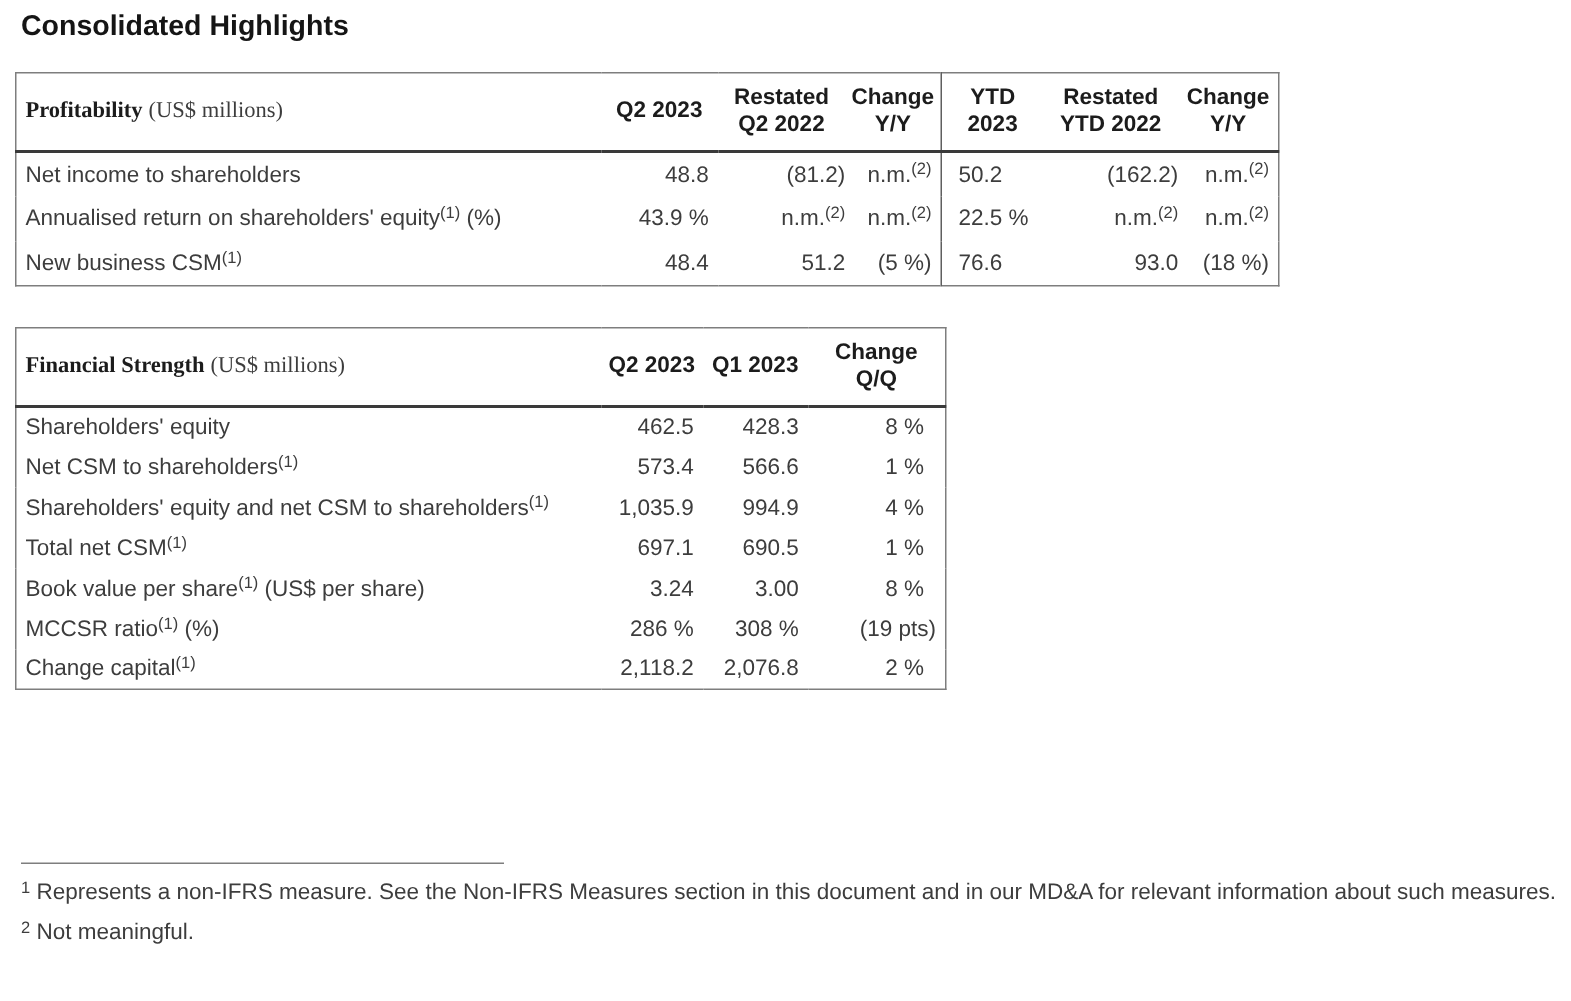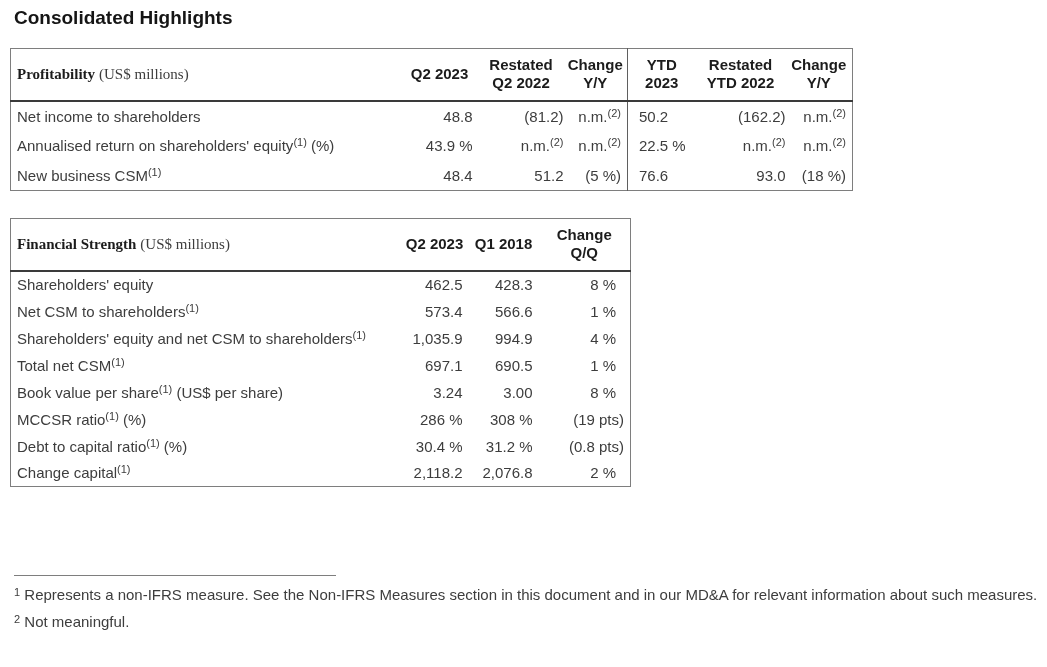--- a/index.html
+++ b/index.html
@@ -131,21 +131,21 @@
         <col style="width:92px">
     </colgroup>
     <thead>
       <tr>
         <th class="lbl"><span>Financial Strength</span><span class="unit">(US$ millions)</span></th>
         <th>
             <div class="hl">Q2 2023</div>
             <div class="hl"></div>
           </th>
         <th>
-            <div class="hl">Q1 2018</div>
+            <div class="hl">Q1 2023</div>
             <div class="hl"></div>
           </th>
         <th>
             <div class="hl">Change</div>
             <div class="hl">Q/Q</div>
           </th>
       </tr>
     </thead>
     <tbody>
         <tr>
@@ -176,26 +176,20 @@
           <td class="al-label"><span>Book value per share</span><span class="sup">(1)</span><span> (US$ per share)</span></td>
           <td class="al-right"><span>3.24</span></td>
           <td class="al-right"><span>3.00</span></td>
           <td class="al-right"><span>8 %</span><span class="ppad"></span></td>
         </tr>
         <tr>
           <td class="al-label"><span>MCCSR ratio</span><span class="sup">(1)</span><span> (%)</span></td>
           <td class="al-right"><span>286 %</span></td>
           <td class="al-right"><span>308 %</span></td>
           <td class="al-right"><span>(19 pts)</span></td>
-        </tr>
-        <tr>
-          <td class="al-label"><span>Debt to capital ratio</span><span class="sup">(1)</span><span> (%)</span></td>
-          <td class="al-right"><span>30.4 %</span></td>
-          <td class="al-right"><span>31.2 %</span></td>
-          <td class="al-right"><span>(0.8 pts)</span></td>
         </tr>
         <tr>
           <td class="al-label"><span>Change capital</span><span class="sup">(1)</span></td>
           <td class="al-right"><span>2,118.2</span></td>
           <td class="al-right"><span>2,076.8</span></td>
           <td class="al-right"><span>2 %</span><span class="ppad"></span></td>
         </tr>
       </tbody>
   </table>
 </div>

